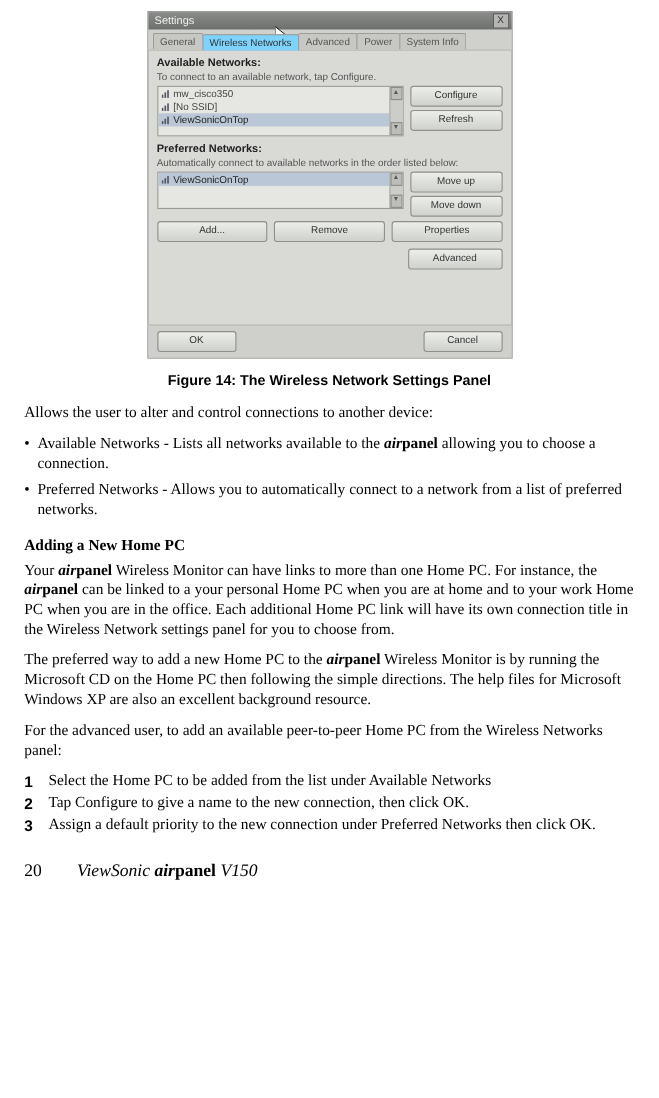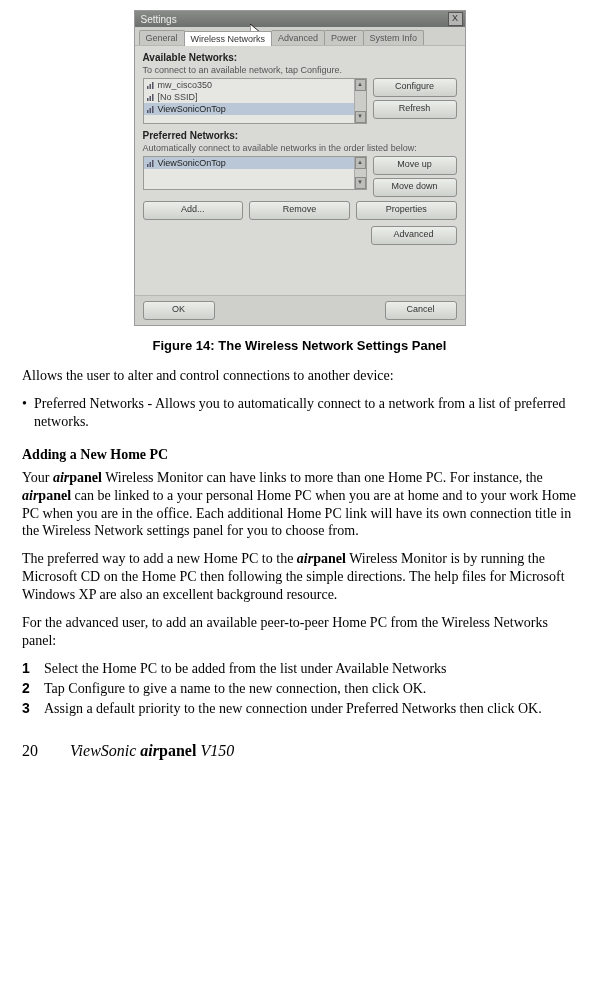--- a/index.html
+++ b/index.html
@@ -72,21 +72,21 @@
     padding:2px 6px;
     border:1px solid #9c9d99;
     border-bottom:none;
     background:#c7c8c4;
     font-size:9px;
     color:#555;
     margin-right:-1px;
     border-radius:2px 2px 0 0;
   }
   .tab.active {
-    background:#ffffff;
+    background:#7dd3fc;
     color:#333;
     position:relative;
     top:1px;
   }
   .panel-body {
     padding:6px 8px 8px 8px;
   }
   .group {
     margin-bottom:6px;
   }
@@ -337,20 +337,23 @@
         <div class="winbtn">Cancel</div>
       </div>
     </div>
   </div>
 
   <div class="fig-caption">Figure 14: The Wireless Network Settings Panel</div>
 
   <p class="body">Allows the user to alter and control connections to another device:</p>
 
   <ul class="bullets">
+    <li>
+      <span>Available Networks - Lists all networks available to the </span><span class="airpanel"><span class="air">air</span><span class="panel">panel</span></span><span> allowing you to choose a connection.</span>
+    </li>
     <li>Preferred Networks - Allows you to automatically connect to a network from a list of preferred networks.</li>
   </ul>
 
   <div class="subhead">Adding a New Home PC</div>
 
   <p class="body">
     <span>Your </span><span class="airpanel"><span class="air">air</span><span class="panel">panel</span></span><span> Wireless Monitor can have links to more than one Home PC. For instance, the </span><span class="airpanel"><span class="air">air</span><span class="panel">panel</span></span><span> can be linked to a your personal Home PC when you are at home and to your work Home PC when you are in the office. Each additional Home PC link will have its own connection title in the Wireless Network settings panel for you to choose from.</span>
   </p>
 
   <p class="body">

